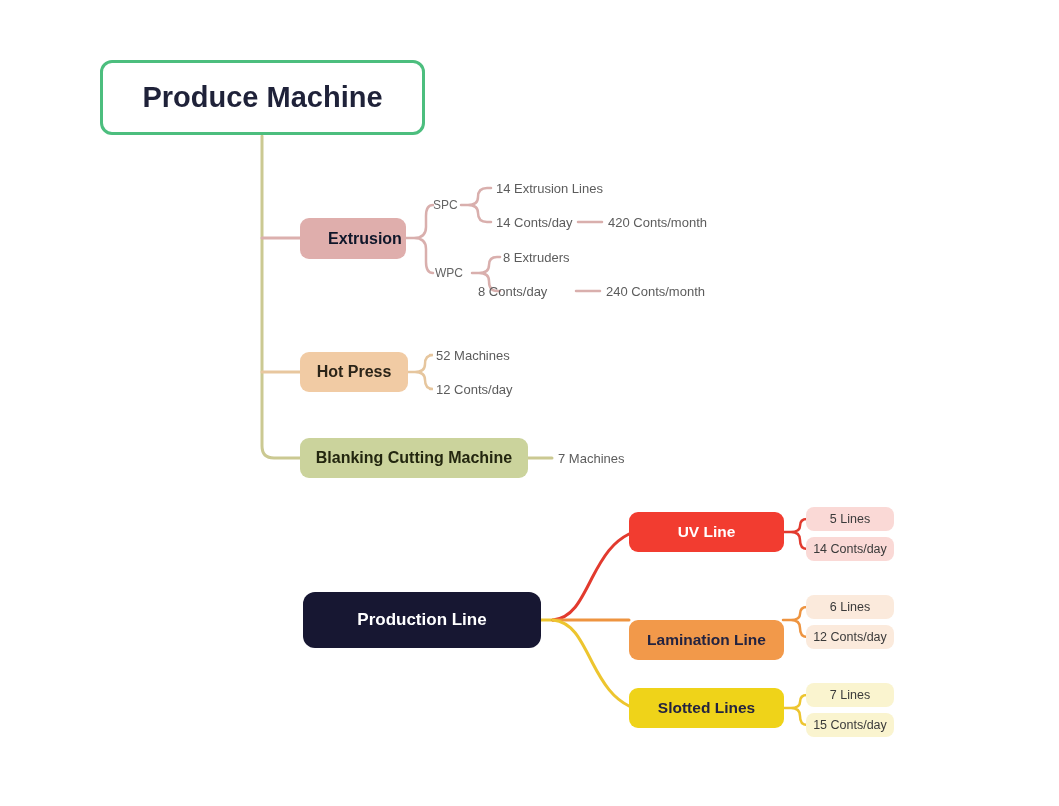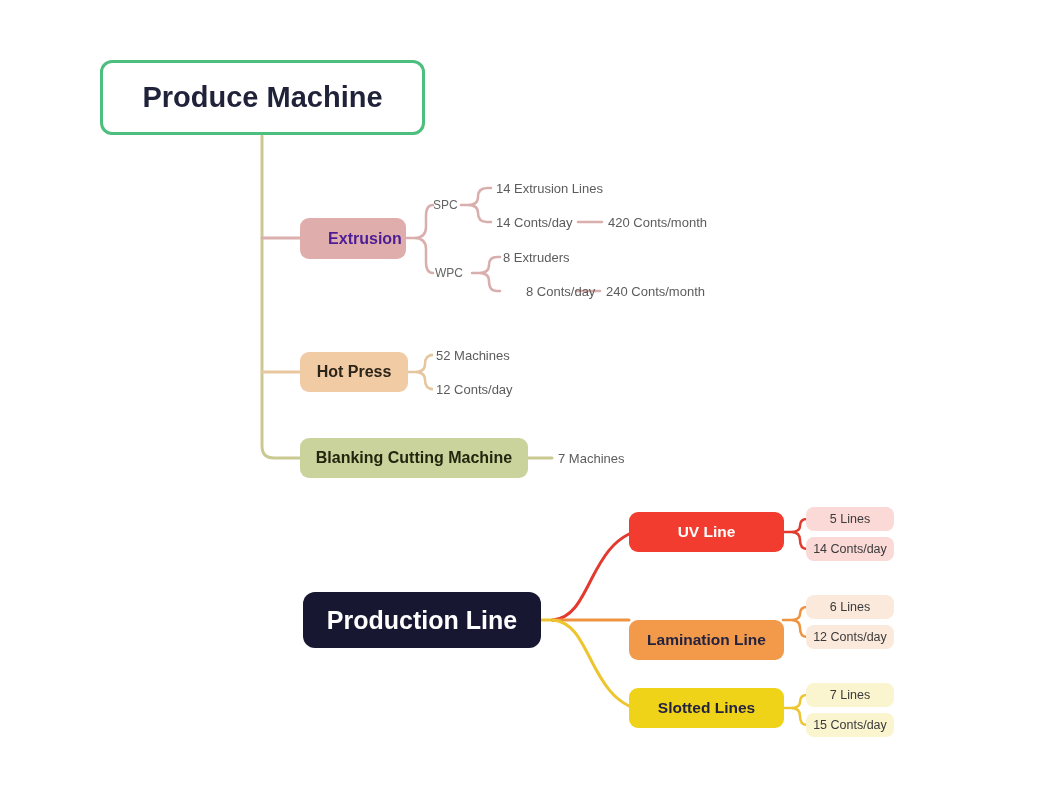--- a/index.html
+++ b/index.html
@@ -18,36 +18,36 @@
     white-space:nowrap;
   }
   .root-1{
     left:100px;top:60px;width:325px;height:75px;
     background:#ffffff;border:3px solid #4CBE7E;border-radius:12px;
     font-size:29px;font-weight:bold;color:#1F2239;
   }
   .n-extrusion{
     left:300px;top:218px;width:106px;height:41px;
     background:#DFAEAC;border-radius:9px;
-    font-size:16px;font-weight:600;color:#4c1d95;padding-left:24px;
+    font-size:16px;font-weight:600;color:#0f172a;padding-left:24px;
   }
   .n-hotpress{
     left:300px;top:352px;width:108px;height:40px;
     background:#F1CBA4;border-radius:9px;
     font-size:16px;font-weight:600;color:#2B2418;
   }
   .n-blanking{
     left:300px;top:438px;width:228px;height:40px;
     background:#CBD39C;border-radius:9px;
     font-size:16px;font-weight:600;color:#23260F;
   }
   .root-2{
     left:303px;top:592px;width:238px;height:56px;
     background:#171732;border-radius:12px;
-    font-size:25px;font-weight:bold;color:#ffffff;
+    font-size:17px;font-weight:bold;color:#ffffff;
   }
   .n-uv{
     left:629px;top:512px;width:155px;height:40px;
     background:#F23C30;border-radius:9px;
     font-size:15.5px;font-weight:bold;color:#ffffff;
   }
   .n-lamination{
     left:629px;top:600px;width:155px;height:40px;
     background:#F2994A;border-radius:9px;
     font-size:15.5px;font-weight:bold;color:#232340;margin-top:20px;
@@ -129,21 +129,21 @@
 
   <div class="node n-extrusion">Extrusion</div>
 
   <div class="sublabel" style="left:433px;top:205px;">SPC</div>
   <div class="leaf" style="left:496px;top:188px;">14 Extrusion Lines</div>
   <div class="leaf" style="left:496px;top:222px;">14 Conts/day</div>
   <div class="leaf" style="left:608px;top:222px;">420 Conts/month</div>
 
   <div class="sublabel" style="left:435px;top:273px;">WPC</div>
   <div class="leaf" style="left:503px;top:257px;">8 Extruders</div>
-  <div class="leaf" style="left:526px;top:291px;">8 Conts/day</div>
+  <div class="leaf" style="left:478px;top:291px;">8 Conts/day</div>
   <div class="leaf" style="left:606px;top:291px;">240 Conts/month</div>
 
   <div class="node n-hotpress">Hot Press</div>
   <div class="leaf" style="left:436px;top:355px;">52 Machines</div>
   <div class="leaf" style="left:436px;top:389px;">12 Conts/day</div>
 
   <div class="node n-blanking">Blanking Cutting Machine</div>
   <div class="leaf" style="left:558px;top:458px;">7 Machines</div>
 
   <div class="node root-2">Production Line</div>

